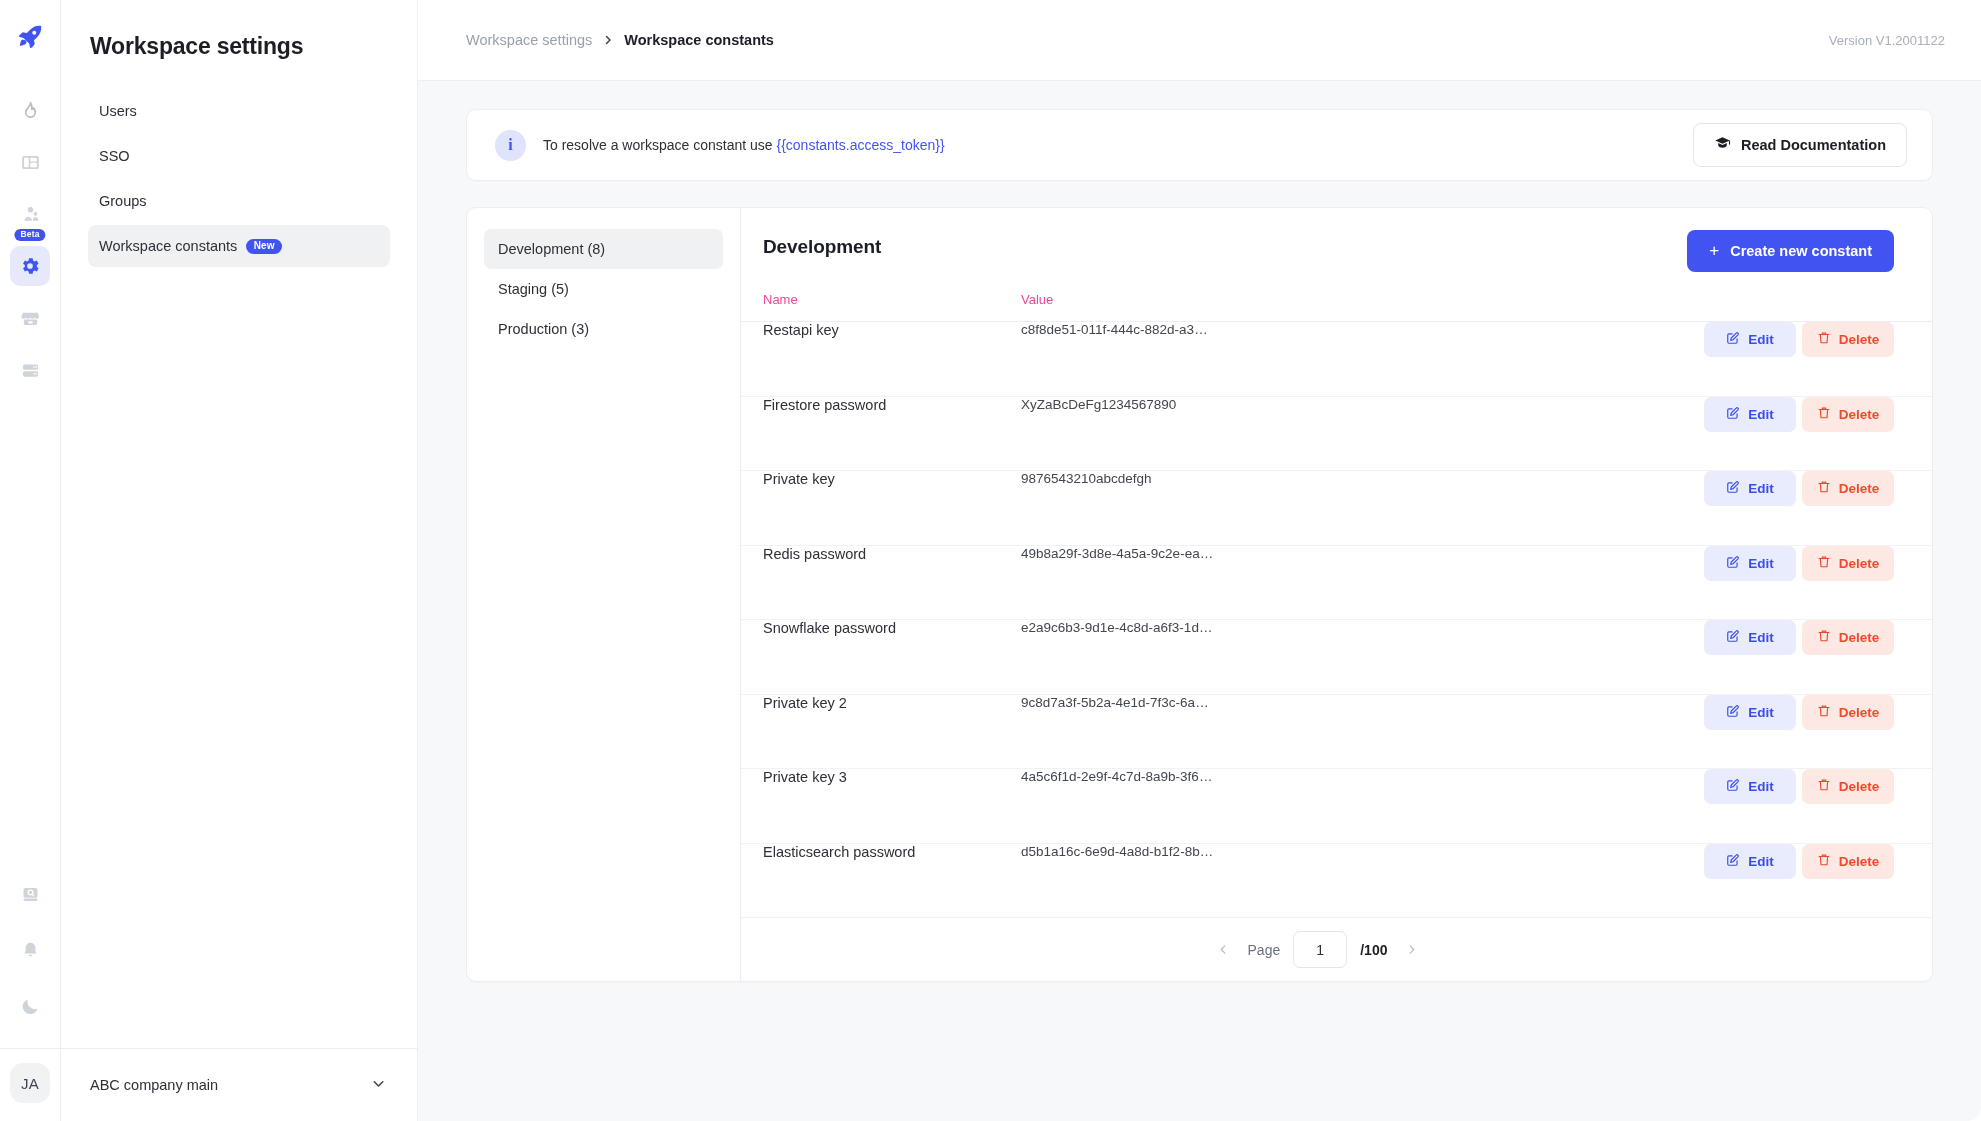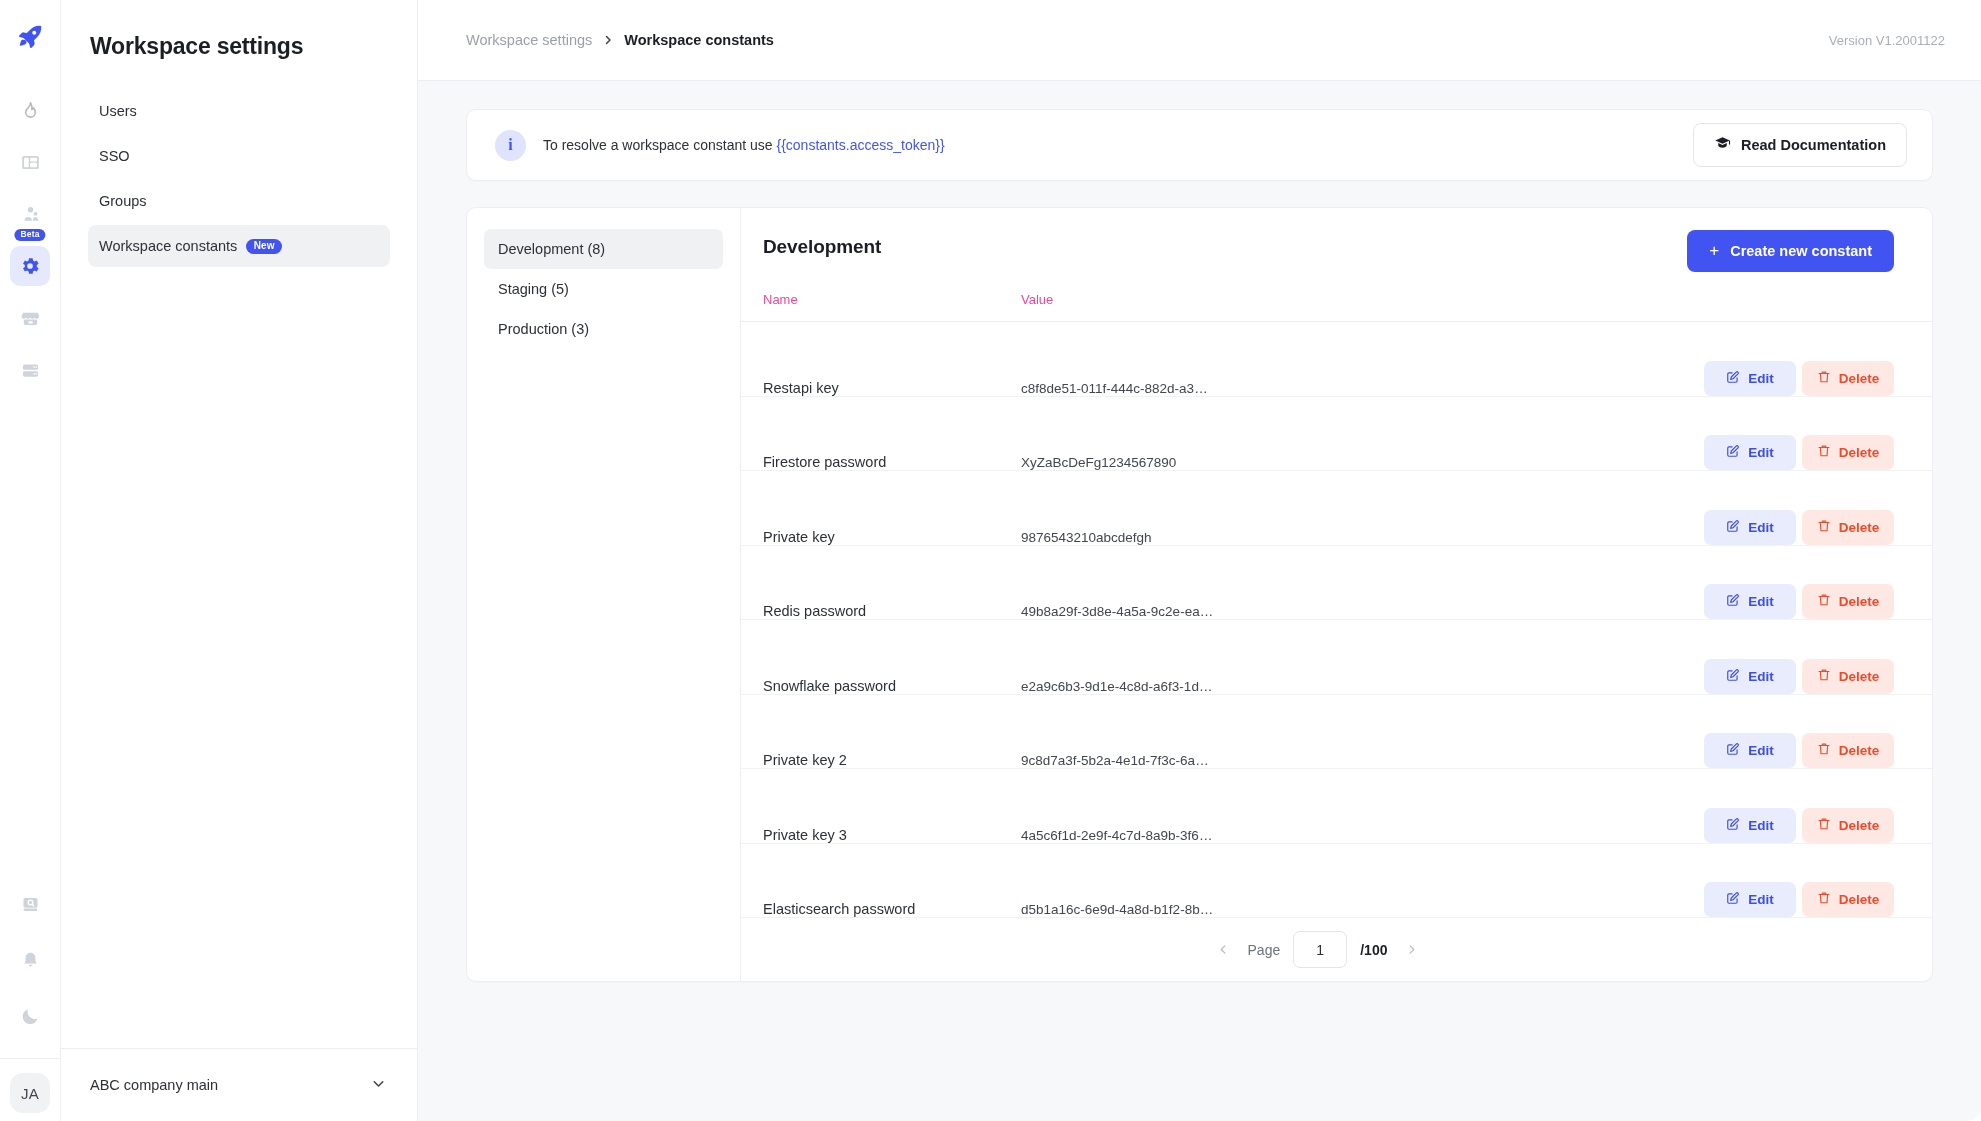--- a/index.html
+++ b/index.html
@@ -95,21 +95,21 @@
     width: 40px;
     height: 40px;
     border-radius: 13px;
     background: #f1f2f4;
     color: #41464f;
     font-size: 15px;
     font-weight: 500;
     display: flex;
     align-items: center;
     justify-content: center;
-    margin: 14px 0 8px 0;
+    margin: 14px 0 18px 0;
     cursor: pointer;
     letter-spacing: .3px;
   }
 
   
   .settings-nav {
     width: 357px;
     min-width: 357px;
     height: 100%;
     background: #ffffff;
@@ -328,21 +328,21 @@
     border-bottom: 1px solid #eceef1;
     font-size: 13px;
     color: #ec4899;
   }
   .c-name { width: 258px; min-width: 258px; }
   .c-value { flex: 1 1 auto; }
 
   .rows { display: flex; flex-direction: column; }
   .row {
     display: flex;
-    align-items: flex-end;
+    align-items: flex-start;
     height: 74.5px;
     padding-left: 22px;
     padding-right: 38px;
     border-bottom: 1px solid #f1f2f4;
     box-sizing: border-box;
   }
   .row:last-child { border-bottom: 1px solid #f1f2f4; }
   .cell-name { width: 258px; min-width: 258px; font-size: 14.5px; color: #2c3038; }
   .cell-value {
     flex: 1 1 auto;

